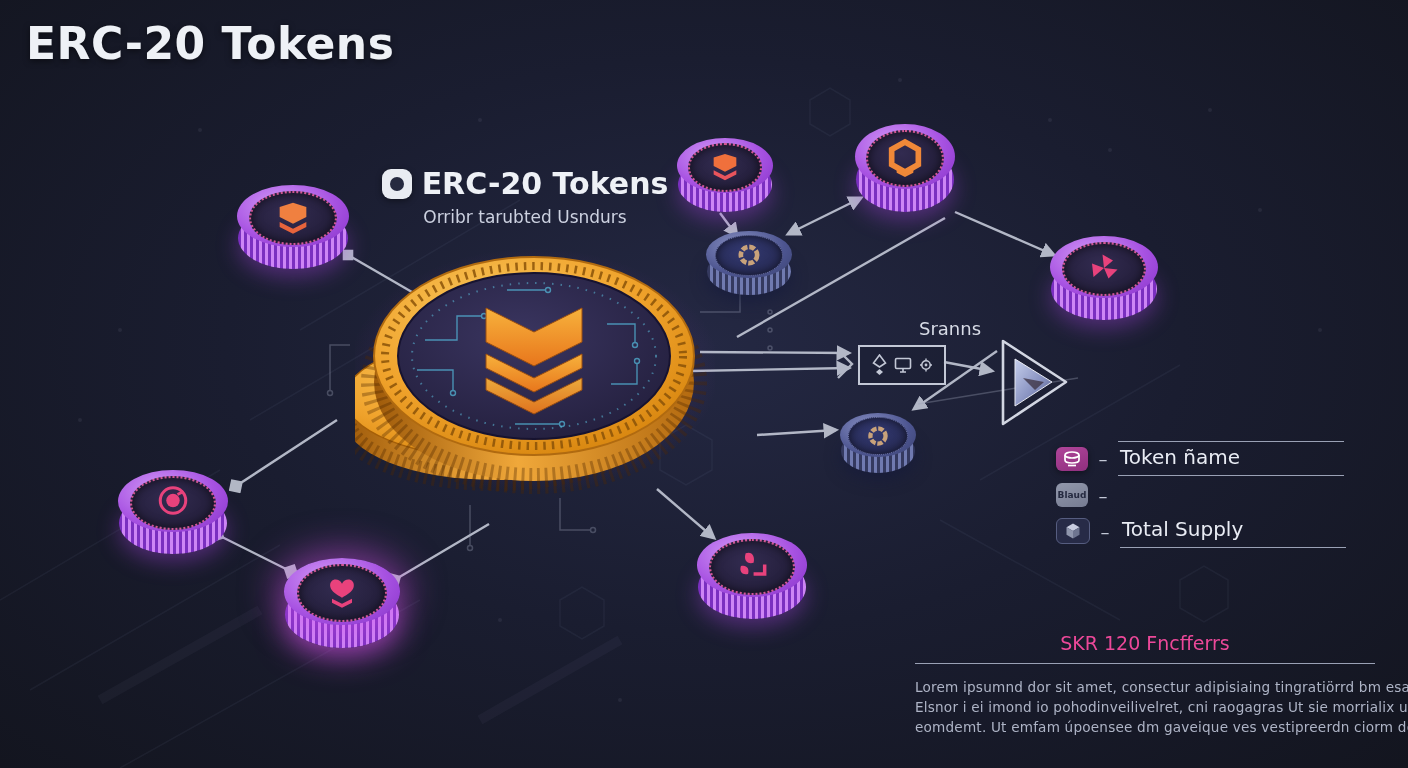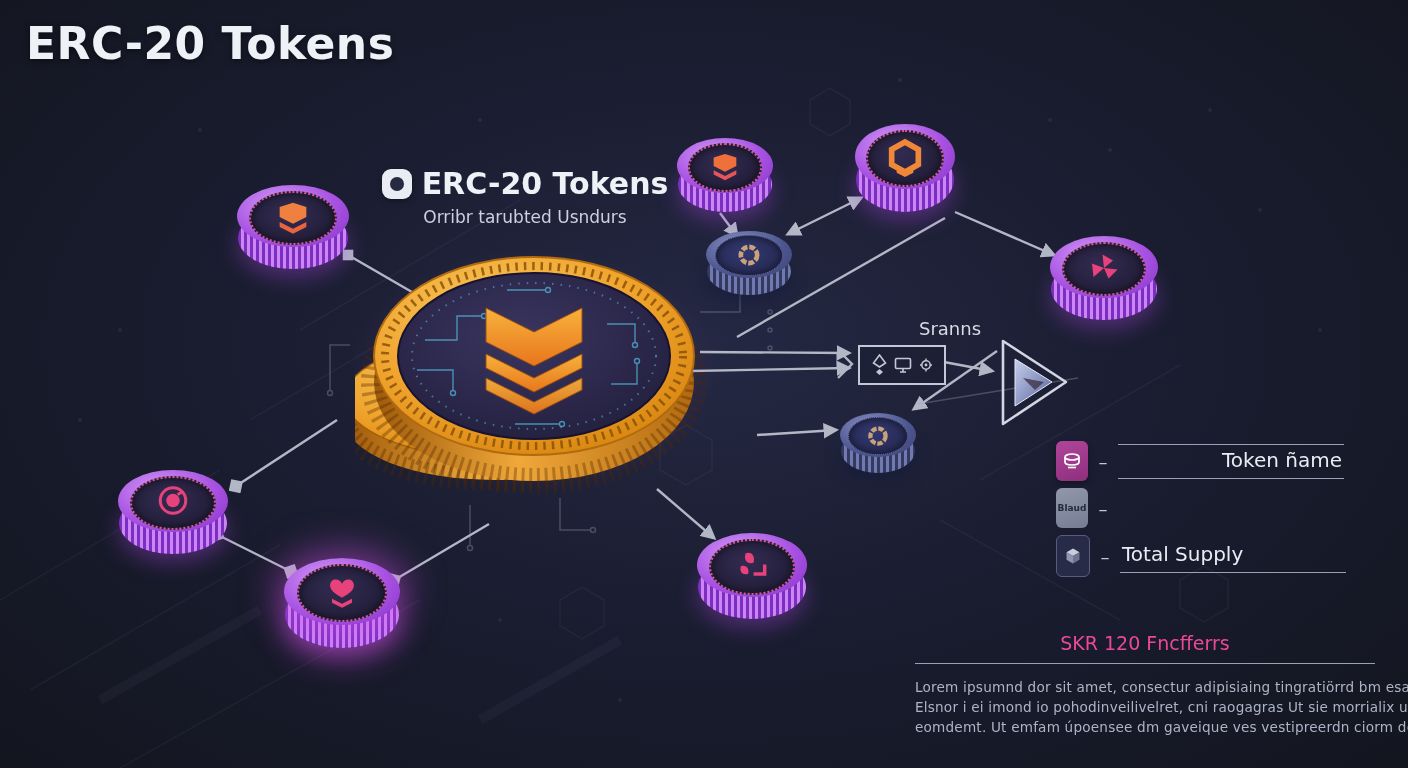--- a/index.html
+++ b/index.html
@@ -44,27 +44,27 @@
 
   
   .proc-label{position:absolute;left:900px;top:318px;width:100px;text-align:center;font-size:18px;color:#d7dbe6;z-index:3;}
   .proc-box{position:absolute;left:858px;top:345px;width:84px;height:36px;border:2px solid #c3c8d6;z-index:3;
     display:flex;align-items:center;justify-content:center;gap:7px;background:rgba(20,22,38,.25);}
   #triangle-svg{position:absolute;left:998px;top:332px;z-index:2;}
 
   
   .legend{position:absolute;left:1056px;top:441px;z-index:3;}
   .legend-row{display:flex;align-items:center;margin-bottom:7px;}
-  .legend-icon{width:32px;height:40px;border-radius:6px;flex:0 0 auto;display:flex;align-items:center;justify-content:center;}
+  .legend-icon{width:32px;height:24px;border-radius:6px;flex:0 0 auto;display:flex;align-items:center;justify-content:center;}
   .li-token{background:linear-gradient(160deg,#b0459a,#8f2f7e);box-shadow:0 2px 6px rgba(0,0,0,.4);}
   .li-dec{background:linear-gradient(160deg,#9298ab,#767c92);color:#252a40;font-size:9px;font-weight:700;}
   .li-cube{background:#272b47;border:1px solid #565d80;}
   .legend-dash{width:30px;text-align:center;color:#c3c8d6;font-size:18px;}
   .legend-label{width:222px;font-size:20px;color:#e9ecf4;padding:3px 2px 6px 2px;border-bottom:1.5px solid #9aa1b5;}
-  .legend-row:first-child .legend-label{border-top:1.5px solid #9aa1b5;text-align:right;}
+  .legend-row:first-child .legend-label{border-top:1.5px solid #9aa1b5;}
 
   
   .footer{position:absolute;left:915px;top:632px;width:460px;z-index:3;}
   .footer .f-head{text-align:center;font-size:19px;color:#ec4899;margin-bottom:9px;}
   .footer .f-rule{height:0;border-top:1.5px solid #9aa1b5;margin-bottom:14px;}
   .footer .f-line{font-size:13.6px;line-height:1.47;color:#aeb4c6;letter-spacing:.2px;white-space:nowrap;}
 </style>
 </head>
 <body>
 

